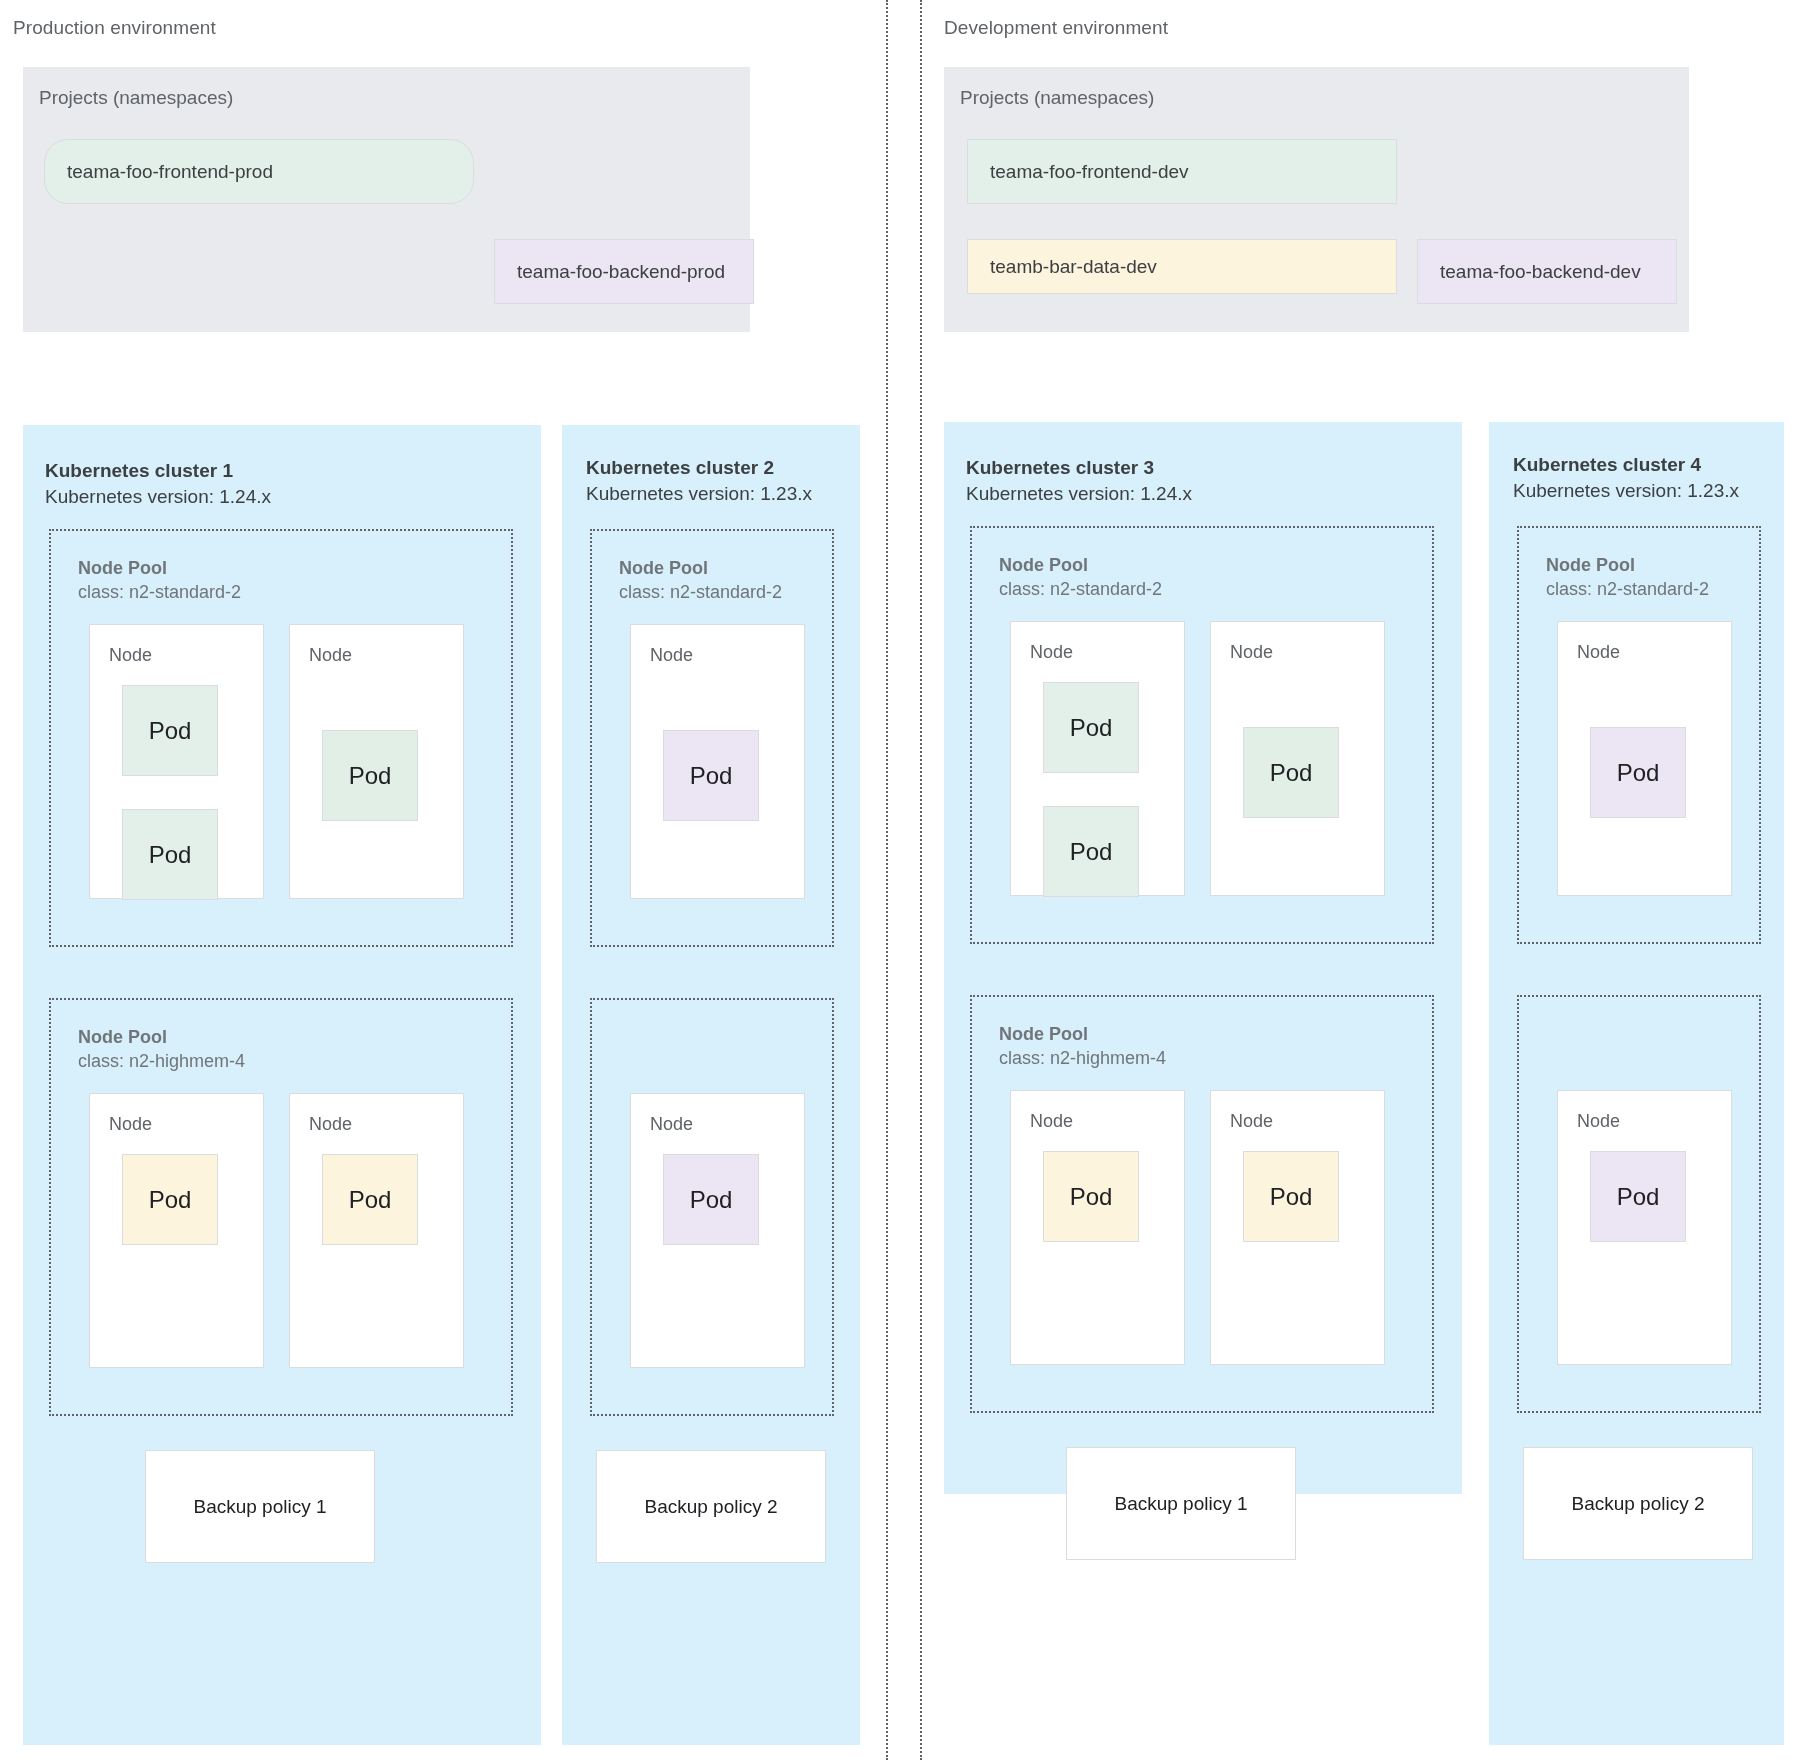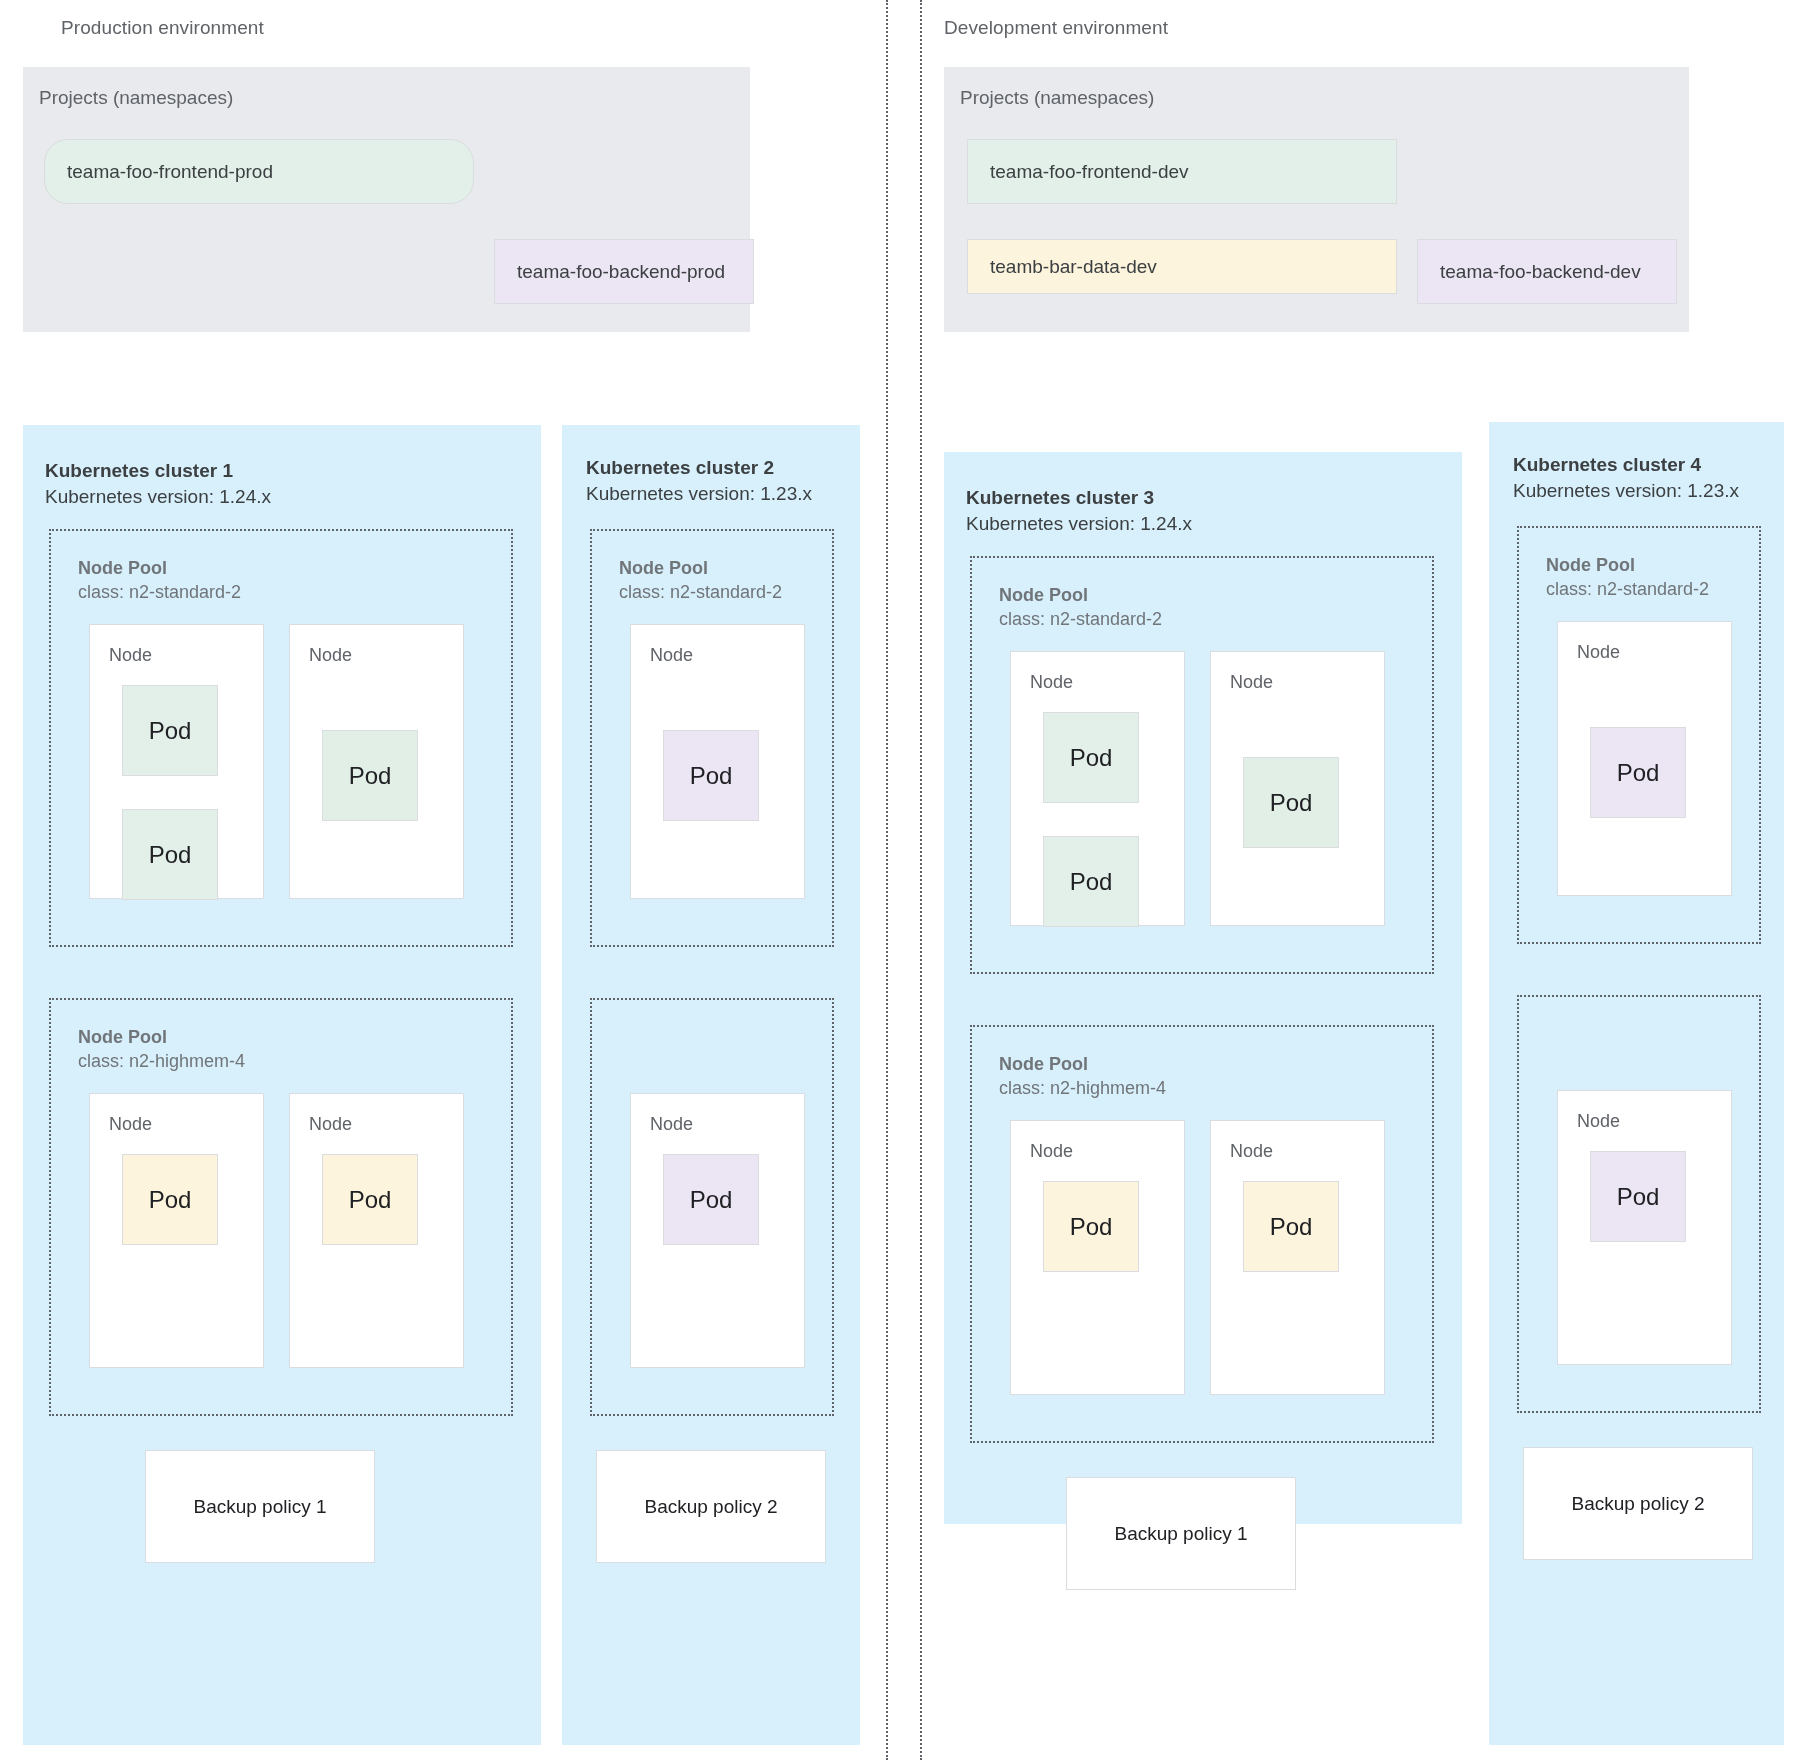--- a/index.html
+++ b/index.html
@@ -35,21 +35,21 @@
        display:flex;align-items:center;justify-content:center;
        font-size:24px;color:#202124;}
 
   .backup{position:absolute;box-sizing:border-box;background:#fff;border:1px solid #dadce0;
           display:flex;align-items:center;justify-content:center;
           font-size:19px;color:#202124;}
 </style>
 </head>
 <body>
 
-<div class="env-title" style="left:13px;top:17px;margin-left:48px;">Production environment</div>
+<div class="env-title" style="left:13px;top:17px;">Production environment</div>
 
 <div class="projects-panel" style="left:23px;top:67px;width:727px;height:265px;">
   <div class="projects-label" style="left:16px;top:20px;">Projects (namespaces)</div>
 
   <div class="ns-box" style="left:21px;top:72px;width:430px;height:65px;background:#e3f0e9;border-radius:24px;">
     <span>teama-foo-frontend-prod</span>
   </div>
   <div class="ns-box" style="left:471px;top:172px;width:260px;height:65px;background:#ece5f3;">
     <span>teama-foo-backend-prod</span>
   </div>
@@ -129,21 +129,21 @@
     <span>teama-foo-frontend-dev</span>
   </div>
   <div class="ns-box" style="left:23px;top:172px;width:430px;height:55px;background:#fcf4dc;">
     <span>teamb-bar-data-dev</span>
   </div>
   <div class="ns-box" style="left:473px;top:172px;width:260px;height:65px;background:#ece5f3;">
     <span>teama-foo-backend-dev</span>
   </div>
 </div>
 
-<div class="cluster" style="left:944px;top:422px;width:518px;height:1072px;margin-top:30px;">
+<div class="cluster" style="left:944px;top:422px;width:518px;height:1072px;">
   <div class="cluster-title" style="left:22px;top:35px;">Kubernetes cluster 3</div>
   <div class="cluster-ver" style="left:22px;top:61px;">Kubernetes version: 1.24.x</div>
 
   <div class="nodepool" style="left:26px;top:104px;width:464px;height:418px;">
     <div class="np-title" style="left:27px;top:27px;">Node Pool</div>
     <div class="np-class" style="left:27px;top:51px;">class: n2-standard-2</div>
 
     <div class="node" style="left:38px;top:93px;width:175px;height:275px;">
       <div class="node-label" style="left:19px;top:20px;">Node</div>
       <div class="pod" style="left:32px;top:60px;width:96px;height:91px;background:#e3f0e9;">Pod</div>

